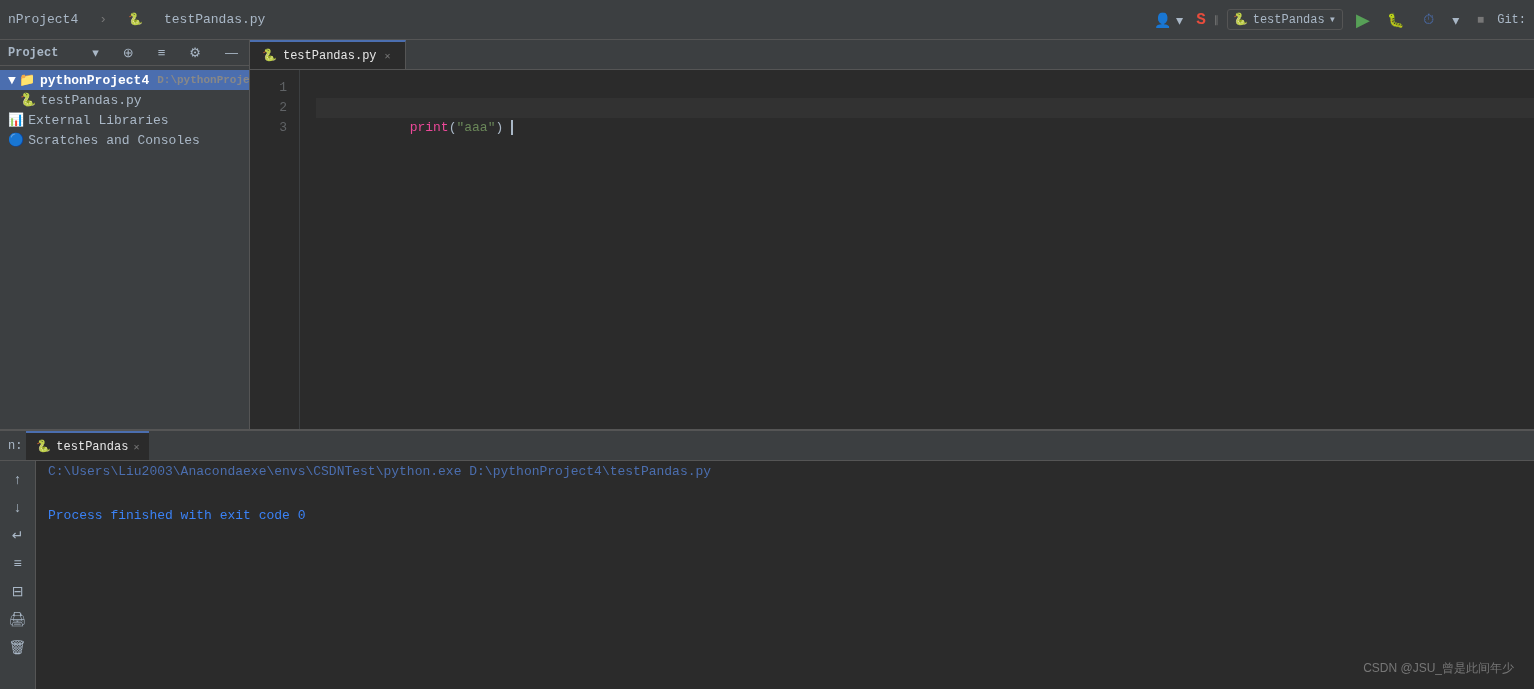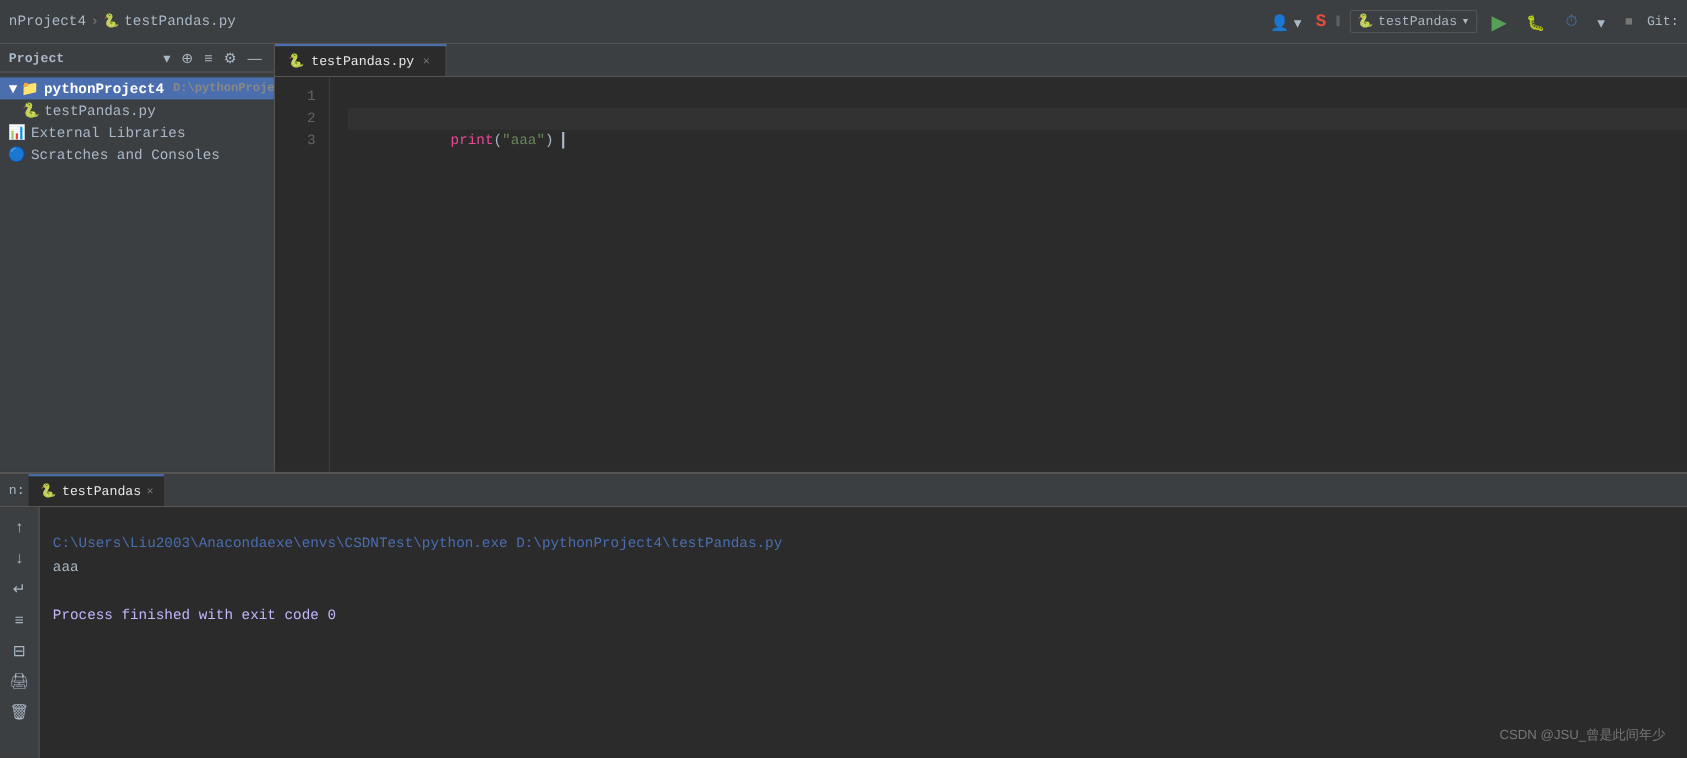--- a/index.html
+++ b/index.html
@@ -11,21 +11,21 @@
       align-items: center;
       background: #3c3f41;
       height: 40px;
       padding: 0 8px;
       border-bottom: 1px solid #555;
       flex-shrink: 0;
     }
     .top-bar-left {
       display: flex;
       align-items: center;
-      gap: 4px;
+      gap: 21px;
       color: #a9b7c6;
       font-size: 13px;
     }
     .top-bar-right {
       margin-left: auto;
       display: flex;
       align-items: center;
       gap: 8px;
     }
     .toolbar-btn {
@@ -74,21 +74,21 @@
       display: flex;
       flex-direction: column;
       flex-shrink: 0;
     }
     .sidebar-toolbar {
       display: flex;
       align-items: center;
       padding: 4px 8px;
       background: #3c3f41;
       border-bottom: 1px solid #555;
-      gap: 4px;
+      gap: 18px;
     }
     .sidebar-title {
       font-size: 12px;
       color: #a9b7c6;
       font-weight: bold;
       flex: 1;
     }
     .sidebar-icon-btn {
       background: none;
       border: none;
@@ -258,30 +258,30 @@
       padding: 3px;
       width: 28px;
       height: 24px;
       display: flex;
       align-items: center;
       justify-content: center;
       border-radius: 2px;
     }
     .console-output {
       flex: 1;
-      padding: 22px 12px;
+      padding: 0 12px;
       font-size: 13px;
       line-height: 22px;
       overflow-y: auto;
       color: #a9b7c6;
       font-family: 'Consolas', 'Courier New', monospace;
     }
     .console-cmd { color: #4b6eaf; }
     .console-output-text { color: #a9b7c6; }
-    .console-process { color: #c4b5fd; }
+    .console-process { color: #3b82f6; }
     .watermark {
       position: absolute;
       bottom: 12px;
       right: 20px;
       color: #777;
       font-size: 12px;
       font-family: sans-serif;
     }
   </style>
 </head>
@@ -408,23 +408,20 @@
         <button class="bottom-icon-btn" title="Align">≡</button>
         <button class="bottom-icon-btn" title="Collapse">⊟</button>
         <button class="bottom-icon-btn" title="Print">🖨</button>
         <button class="bottom-icon-btn" title="Clear">🗑</button>
       </div>
 
       <div class="console-output">
         <div>
           <span class="console-cmd">C:\Users\Liu2003\Anacondaexe\envs\CSDNTest\python.exe D:\pythonProject4\testPandas.py</span>
         </div>
-        <div>
-          <span class="console-output-text">aaa</span>
-        </div>
         <div>&nbsp;</div>
         <div>
           <span class="console-process">Process finished with exit code 0</span>
         </div>
       </div>
     </div>
   </div>
 </div>
 
 <div class="watermark">CSDN @JSU_曾是此间年少</div>

